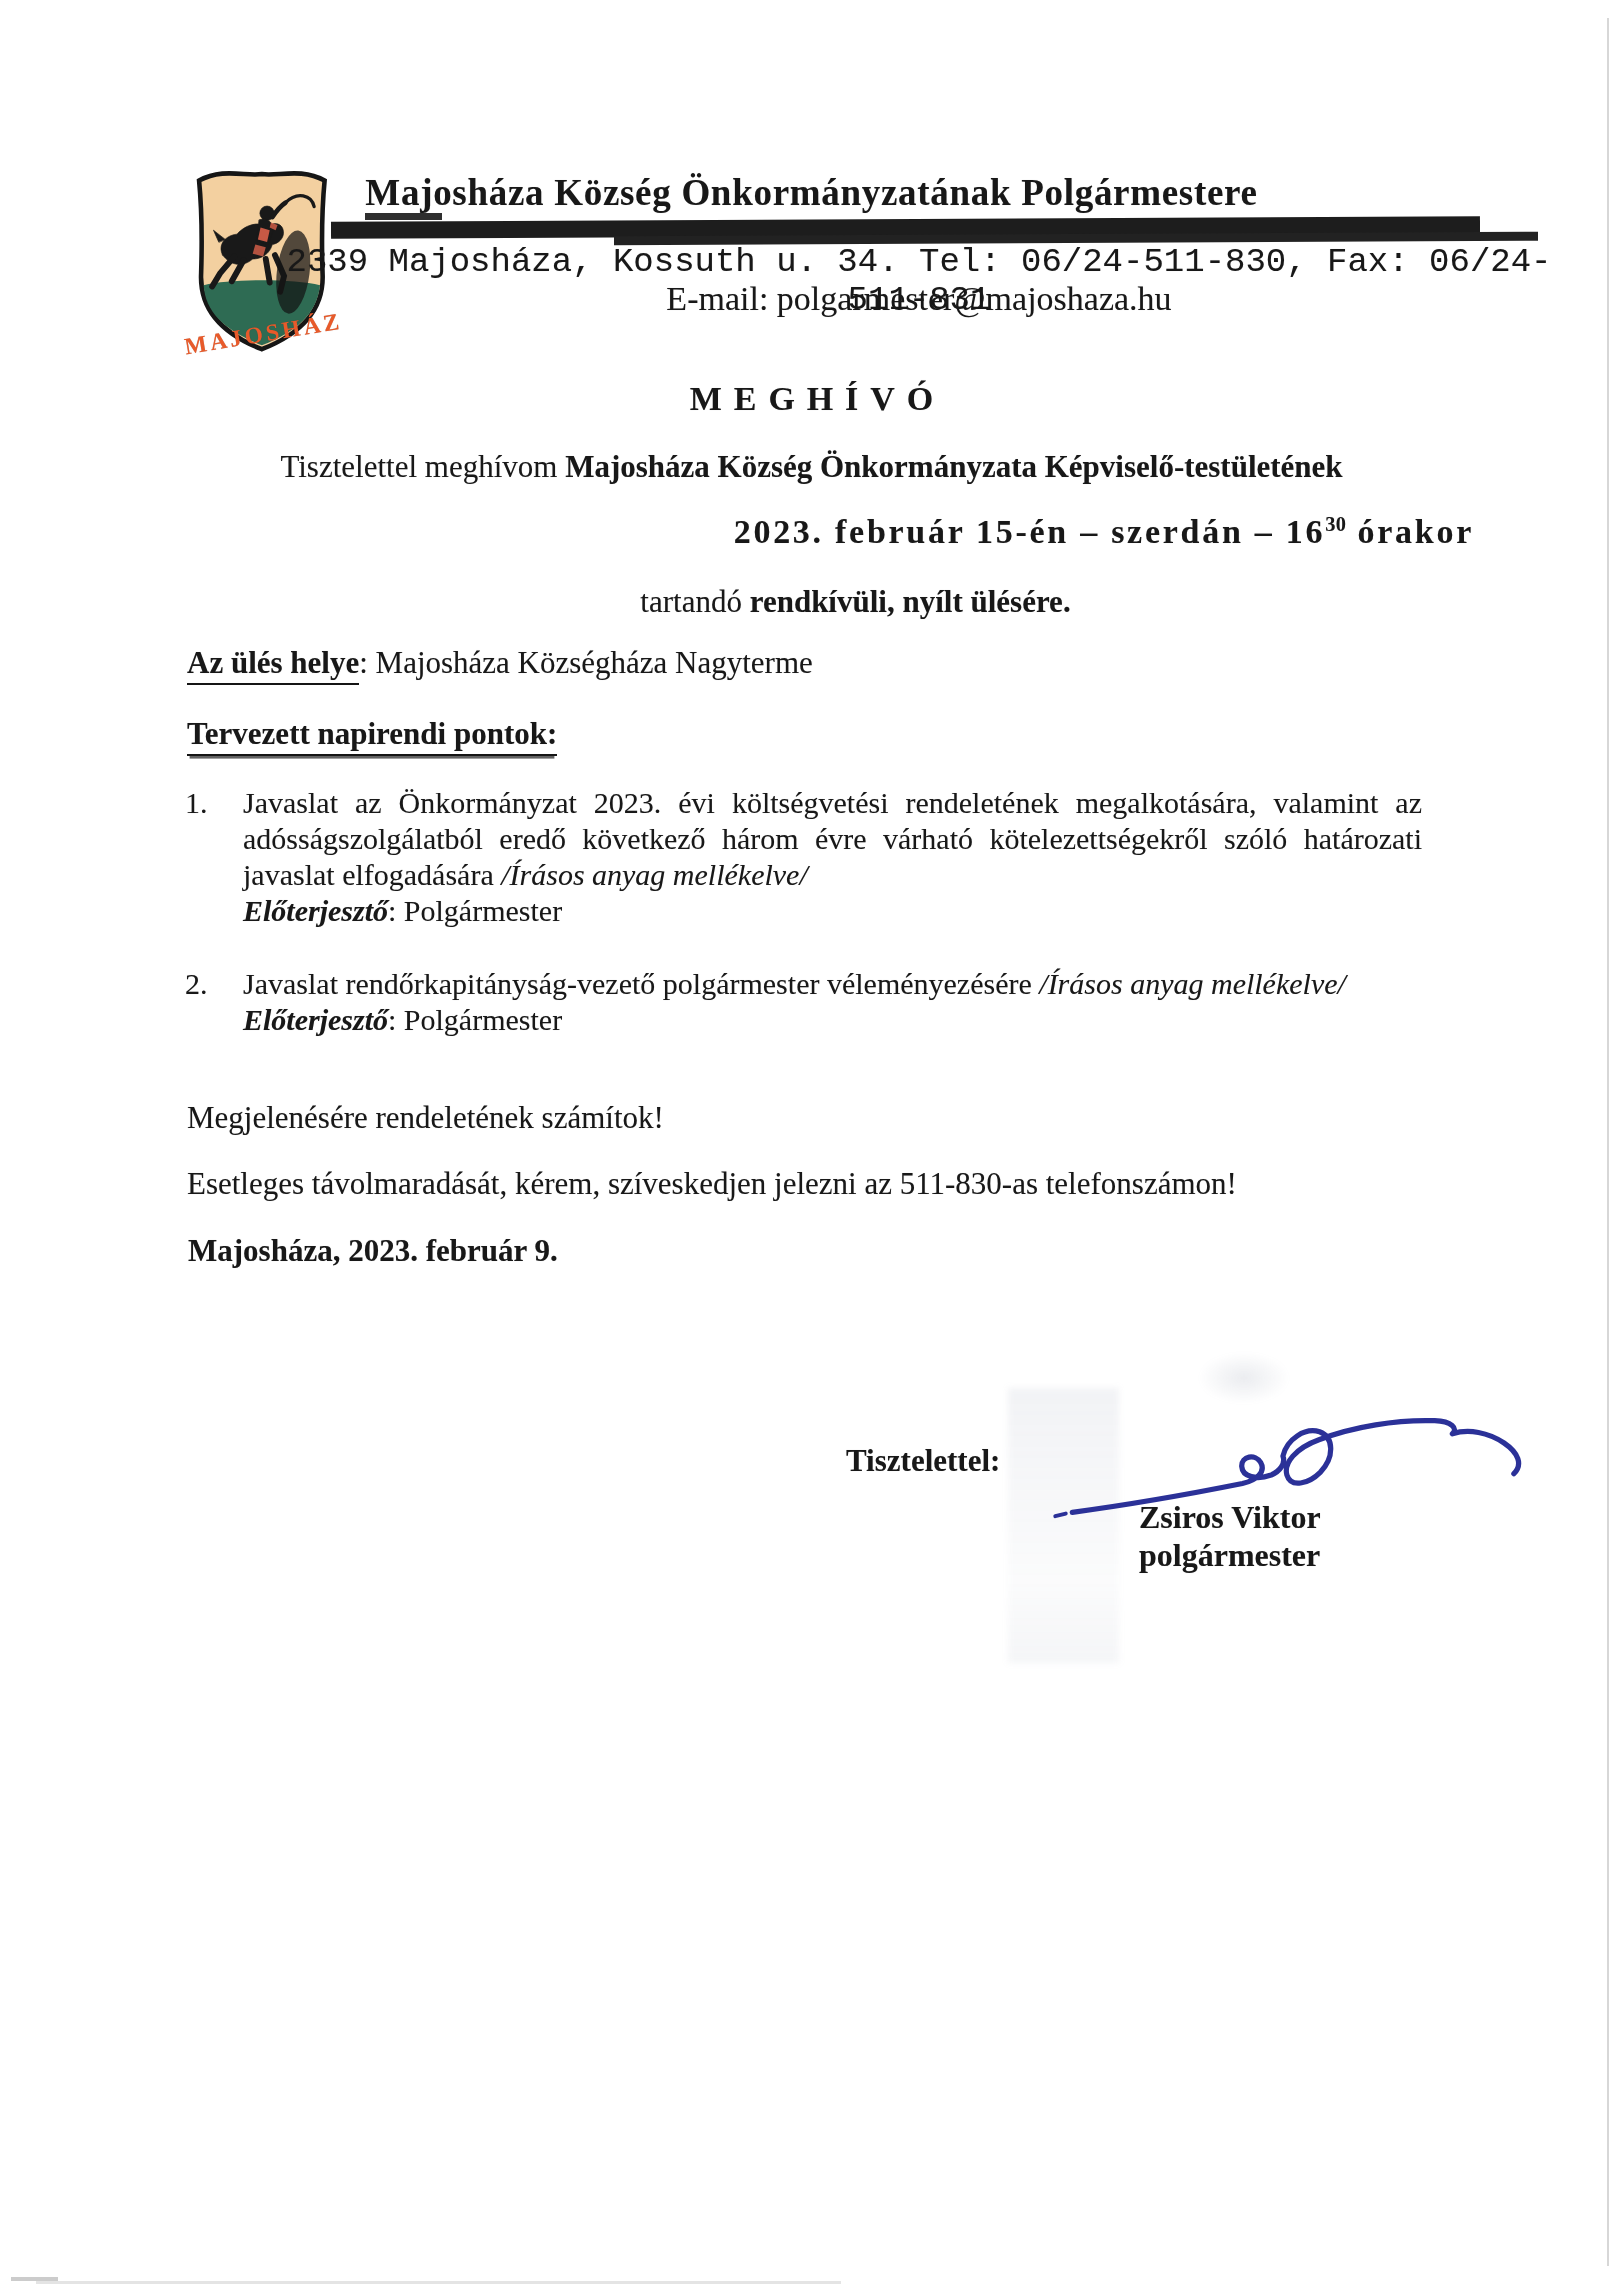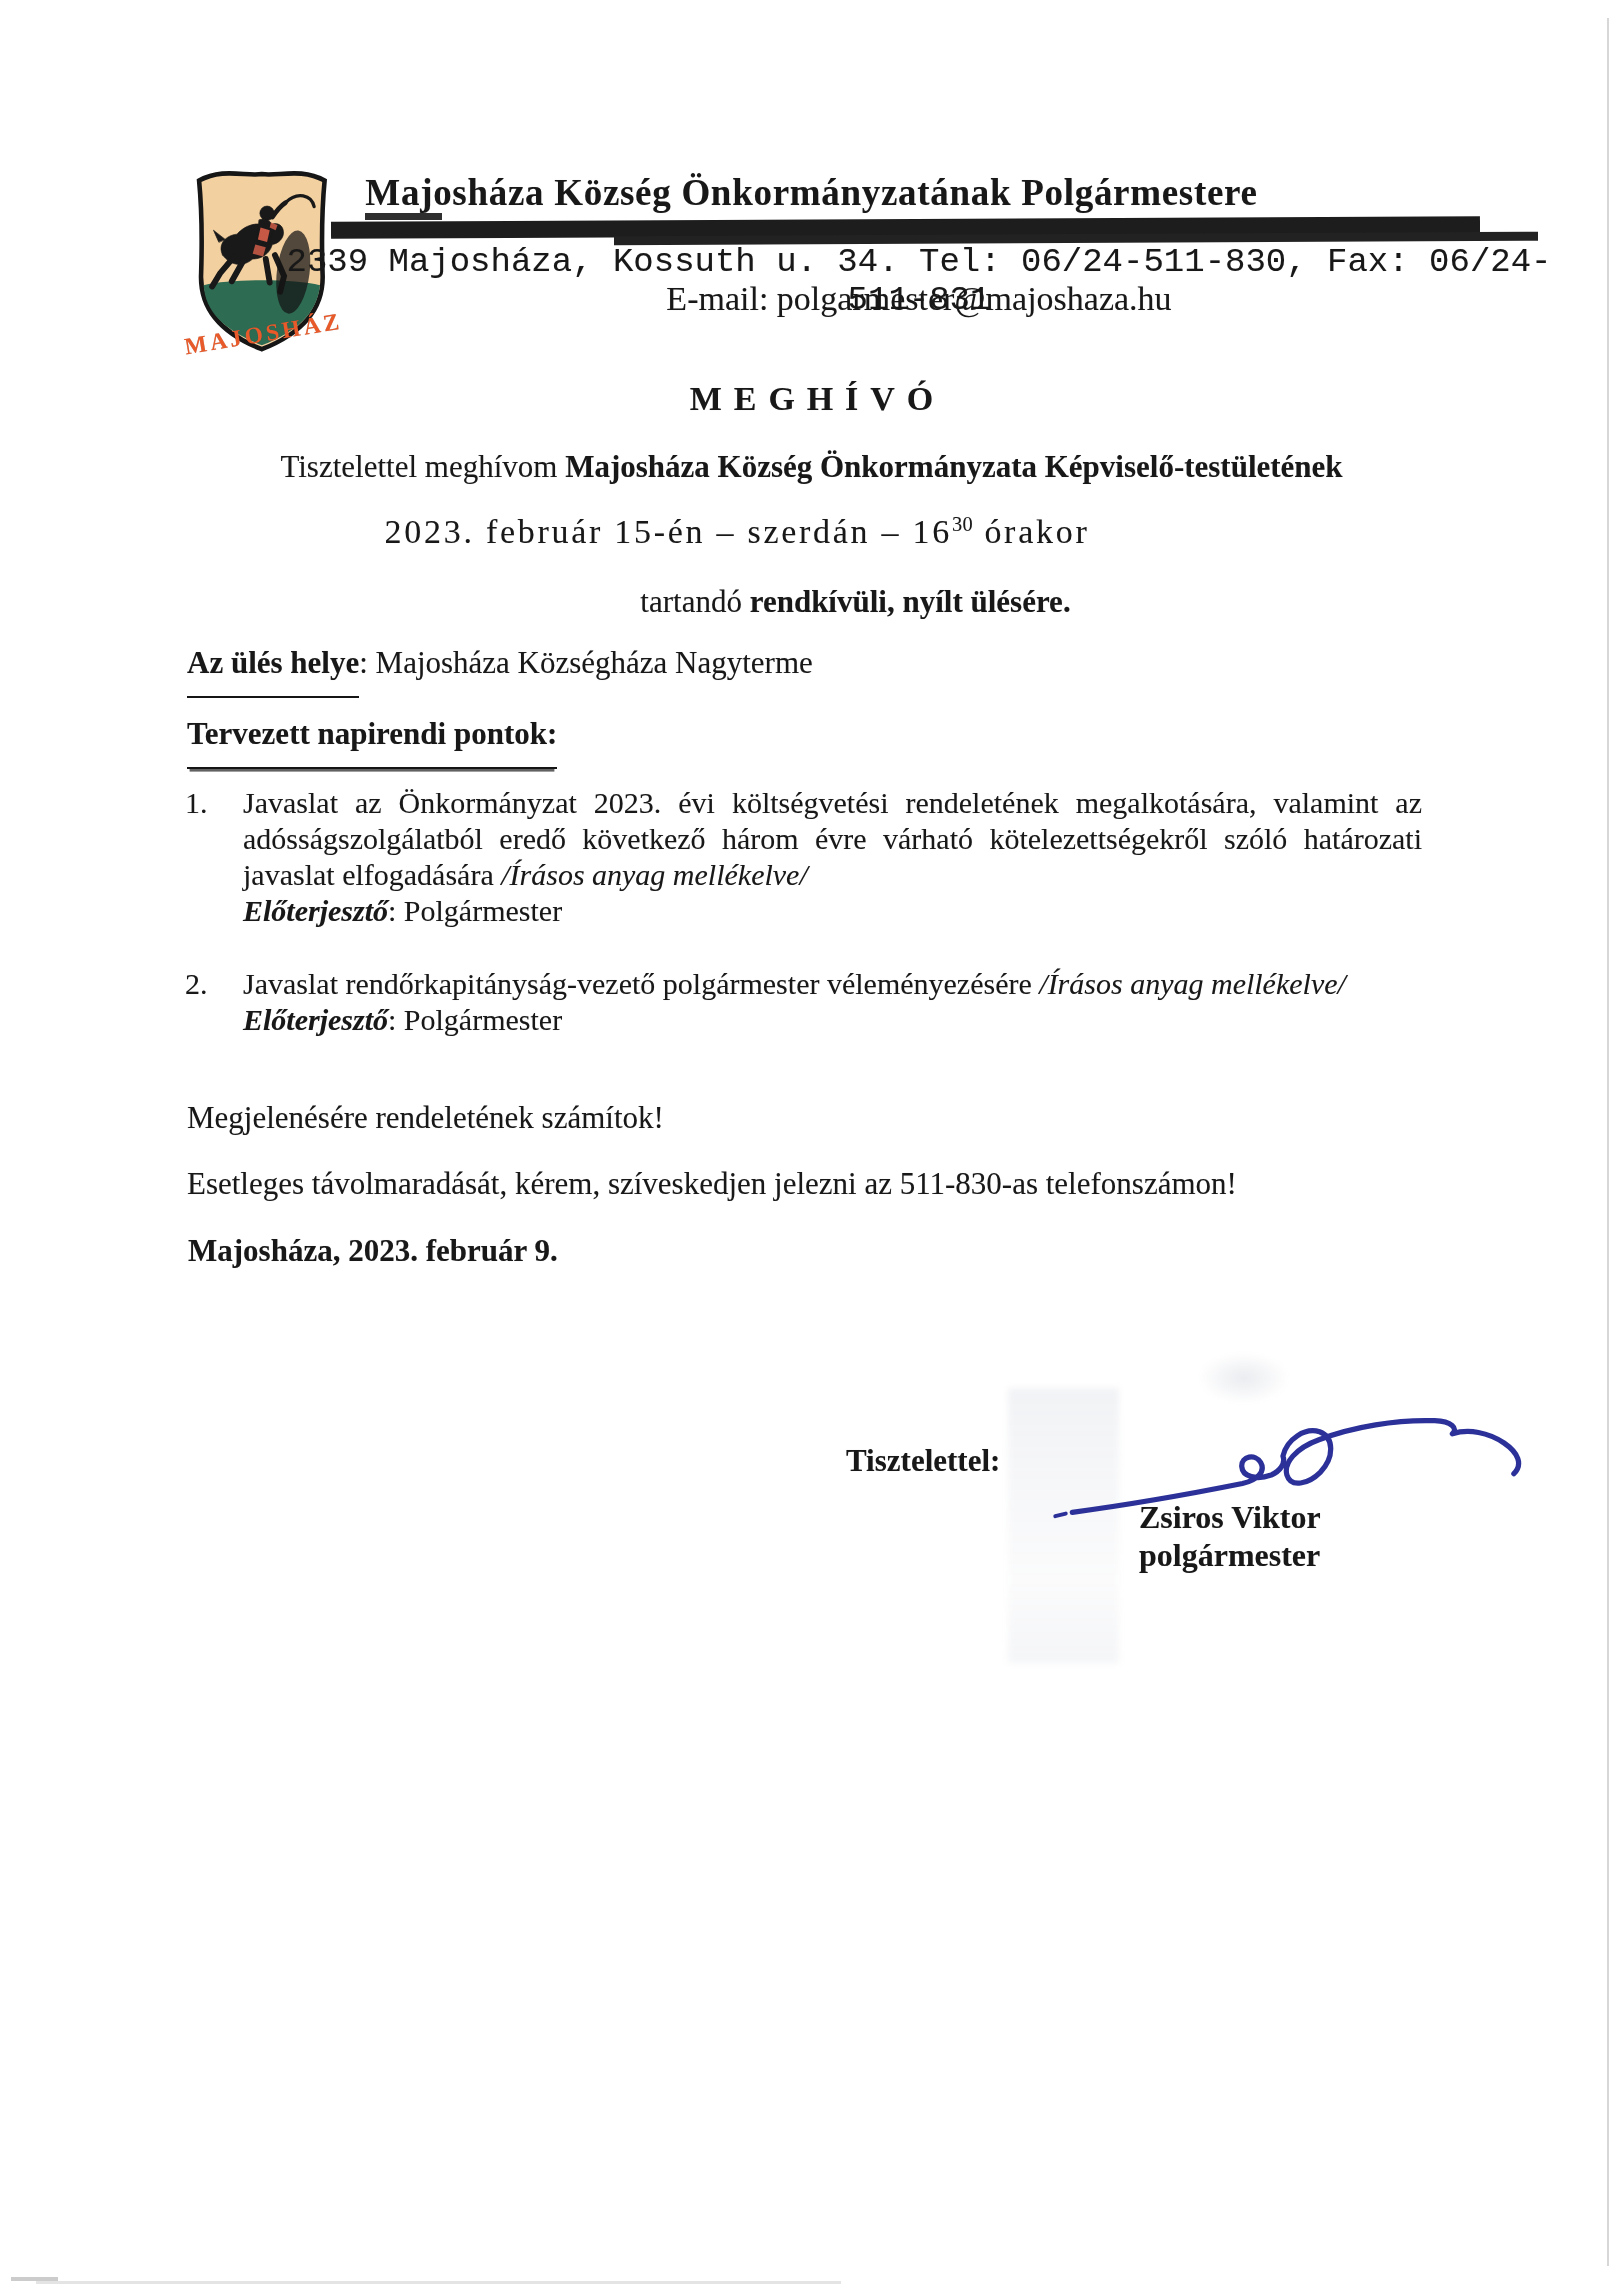--- a/index.html
+++ b/index.html
@@ -29,27 +29,27 @@
   .bar-notch{ left:365px; top:213px; width:77px; height:6.5px; background:#2f2f2f; }
   .head-address { left:281px; top:243px; width:1276px;
     font-size:34px; text-align:center;font-family:Liberation Mono, monospace; }
   .head-email { left:281px; top:280px; width:1276px;
     font-size:34px; text-align:center; }
 
   
   .meghivo { left:0; top:380px; width:1623px; text-align:center;
     font-size:34px; font-weight:bold; letter-spacing:0.35em; text-indent:0.35em; }
   .invite  { left:0; top:449px; width:1623px; text-align:center; font-size:31px; }
-  .dateline{ left:0; top:513px; width:1474px; text-align:center;
-    font-size:34px; font-weight:normal; letter-spacing:0.08em; }
+  .dateline{ left:0; top:513px; width:1474px; text-align:right;
+    font-size:34px; font-weight:bold; letter-spacing:0.08em; }
   .dateline sup { font-size:60%; letter-spacing:0.02em; vertical-align:super; }
   .session { left:0; top:584px; width:1623px; text-align:center; font-size:31px;margin-left:44px; }
 
   .location { left:187px; top:645px; font-size:31px; }
-  .ul-heavy { display:inline-block; border-bottom:2.6px solid #151515; padding-bottom:15px; }
+  .ul-heavy { display:inline-block; border-bottom:2.6px solid #151515; padding-bottom:2px; }
   .agenda-head { left:187px; top:716px; font-size:31px; font-weight:bold; }
   .agenda-head .ul-heavy { box-shadow:0 5.2px 0 -2.6px rgba(45,45,45,0.75); }
 
   .agenda-list { left:185px; top:785px; width:1237px; font-size:30px; line-height:36px; }
   .agenda-item { display:flex; margin-bottom:37px; }
   .item-num  { width:58px; flex:none; }
   .item-body { flex:1 1 auto; text-align:justify; }
 
   .closing1 { left:187px; top:1100px; font-size:31px; }
   .closing2 { left:187px; top:1166px; font-size:31px; }

